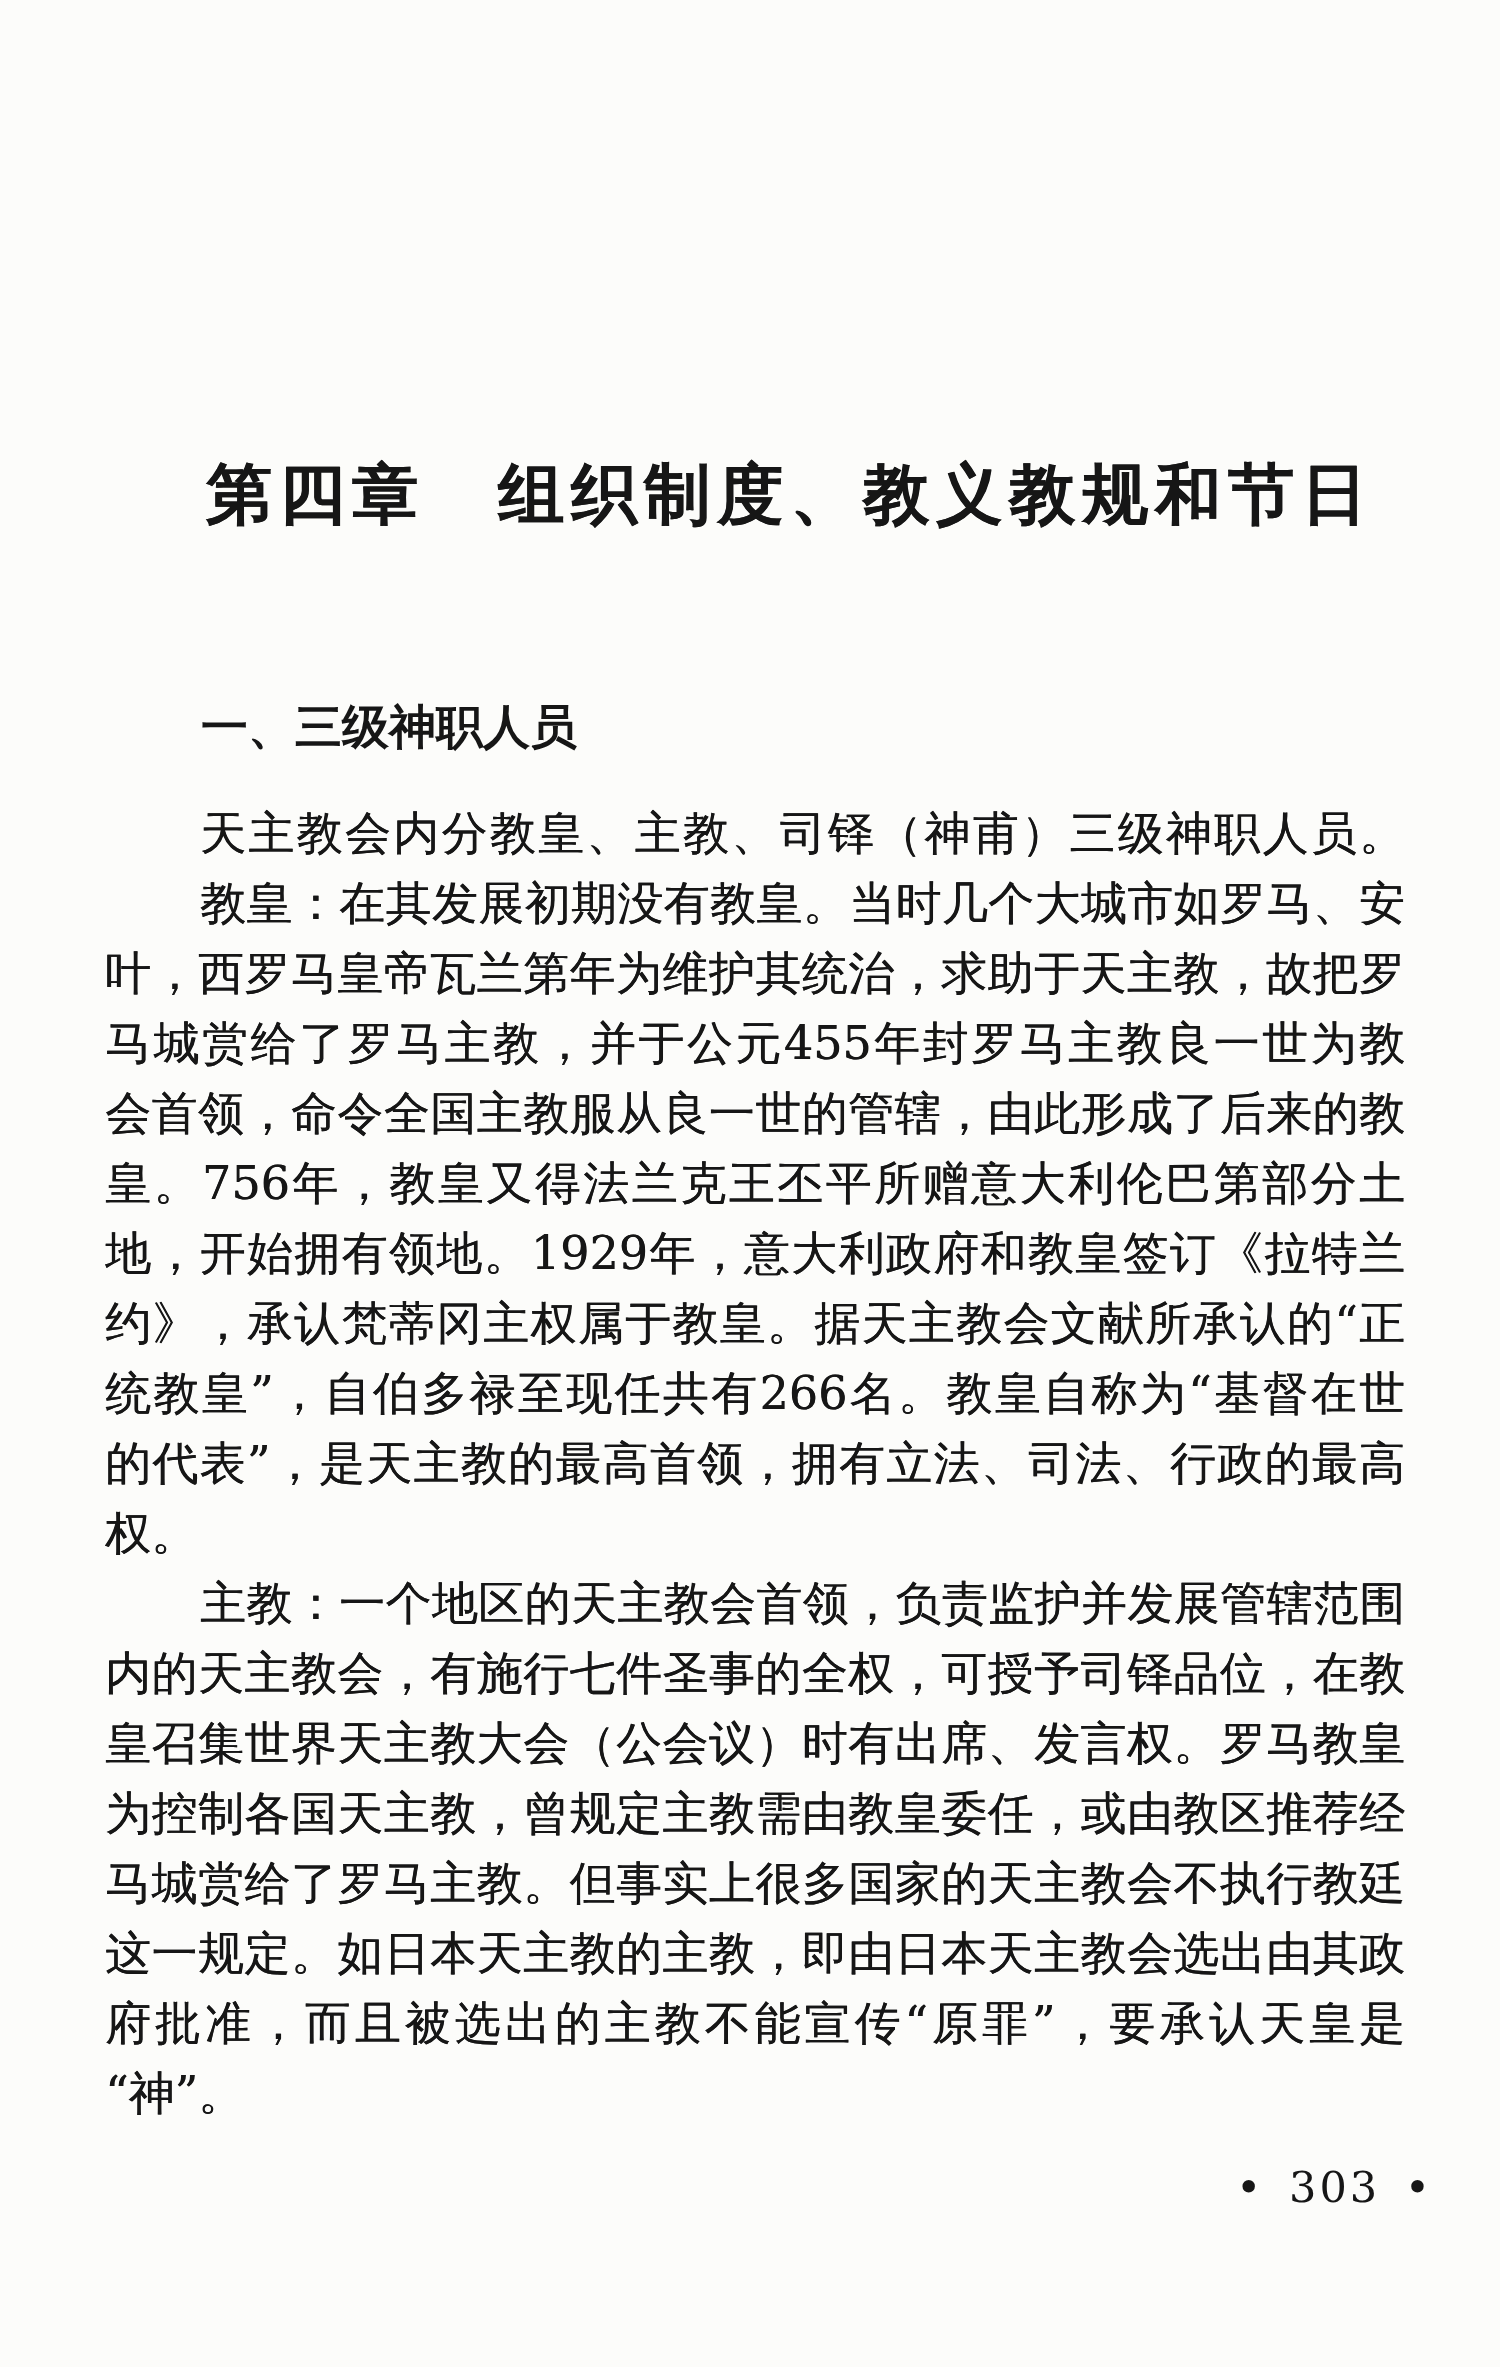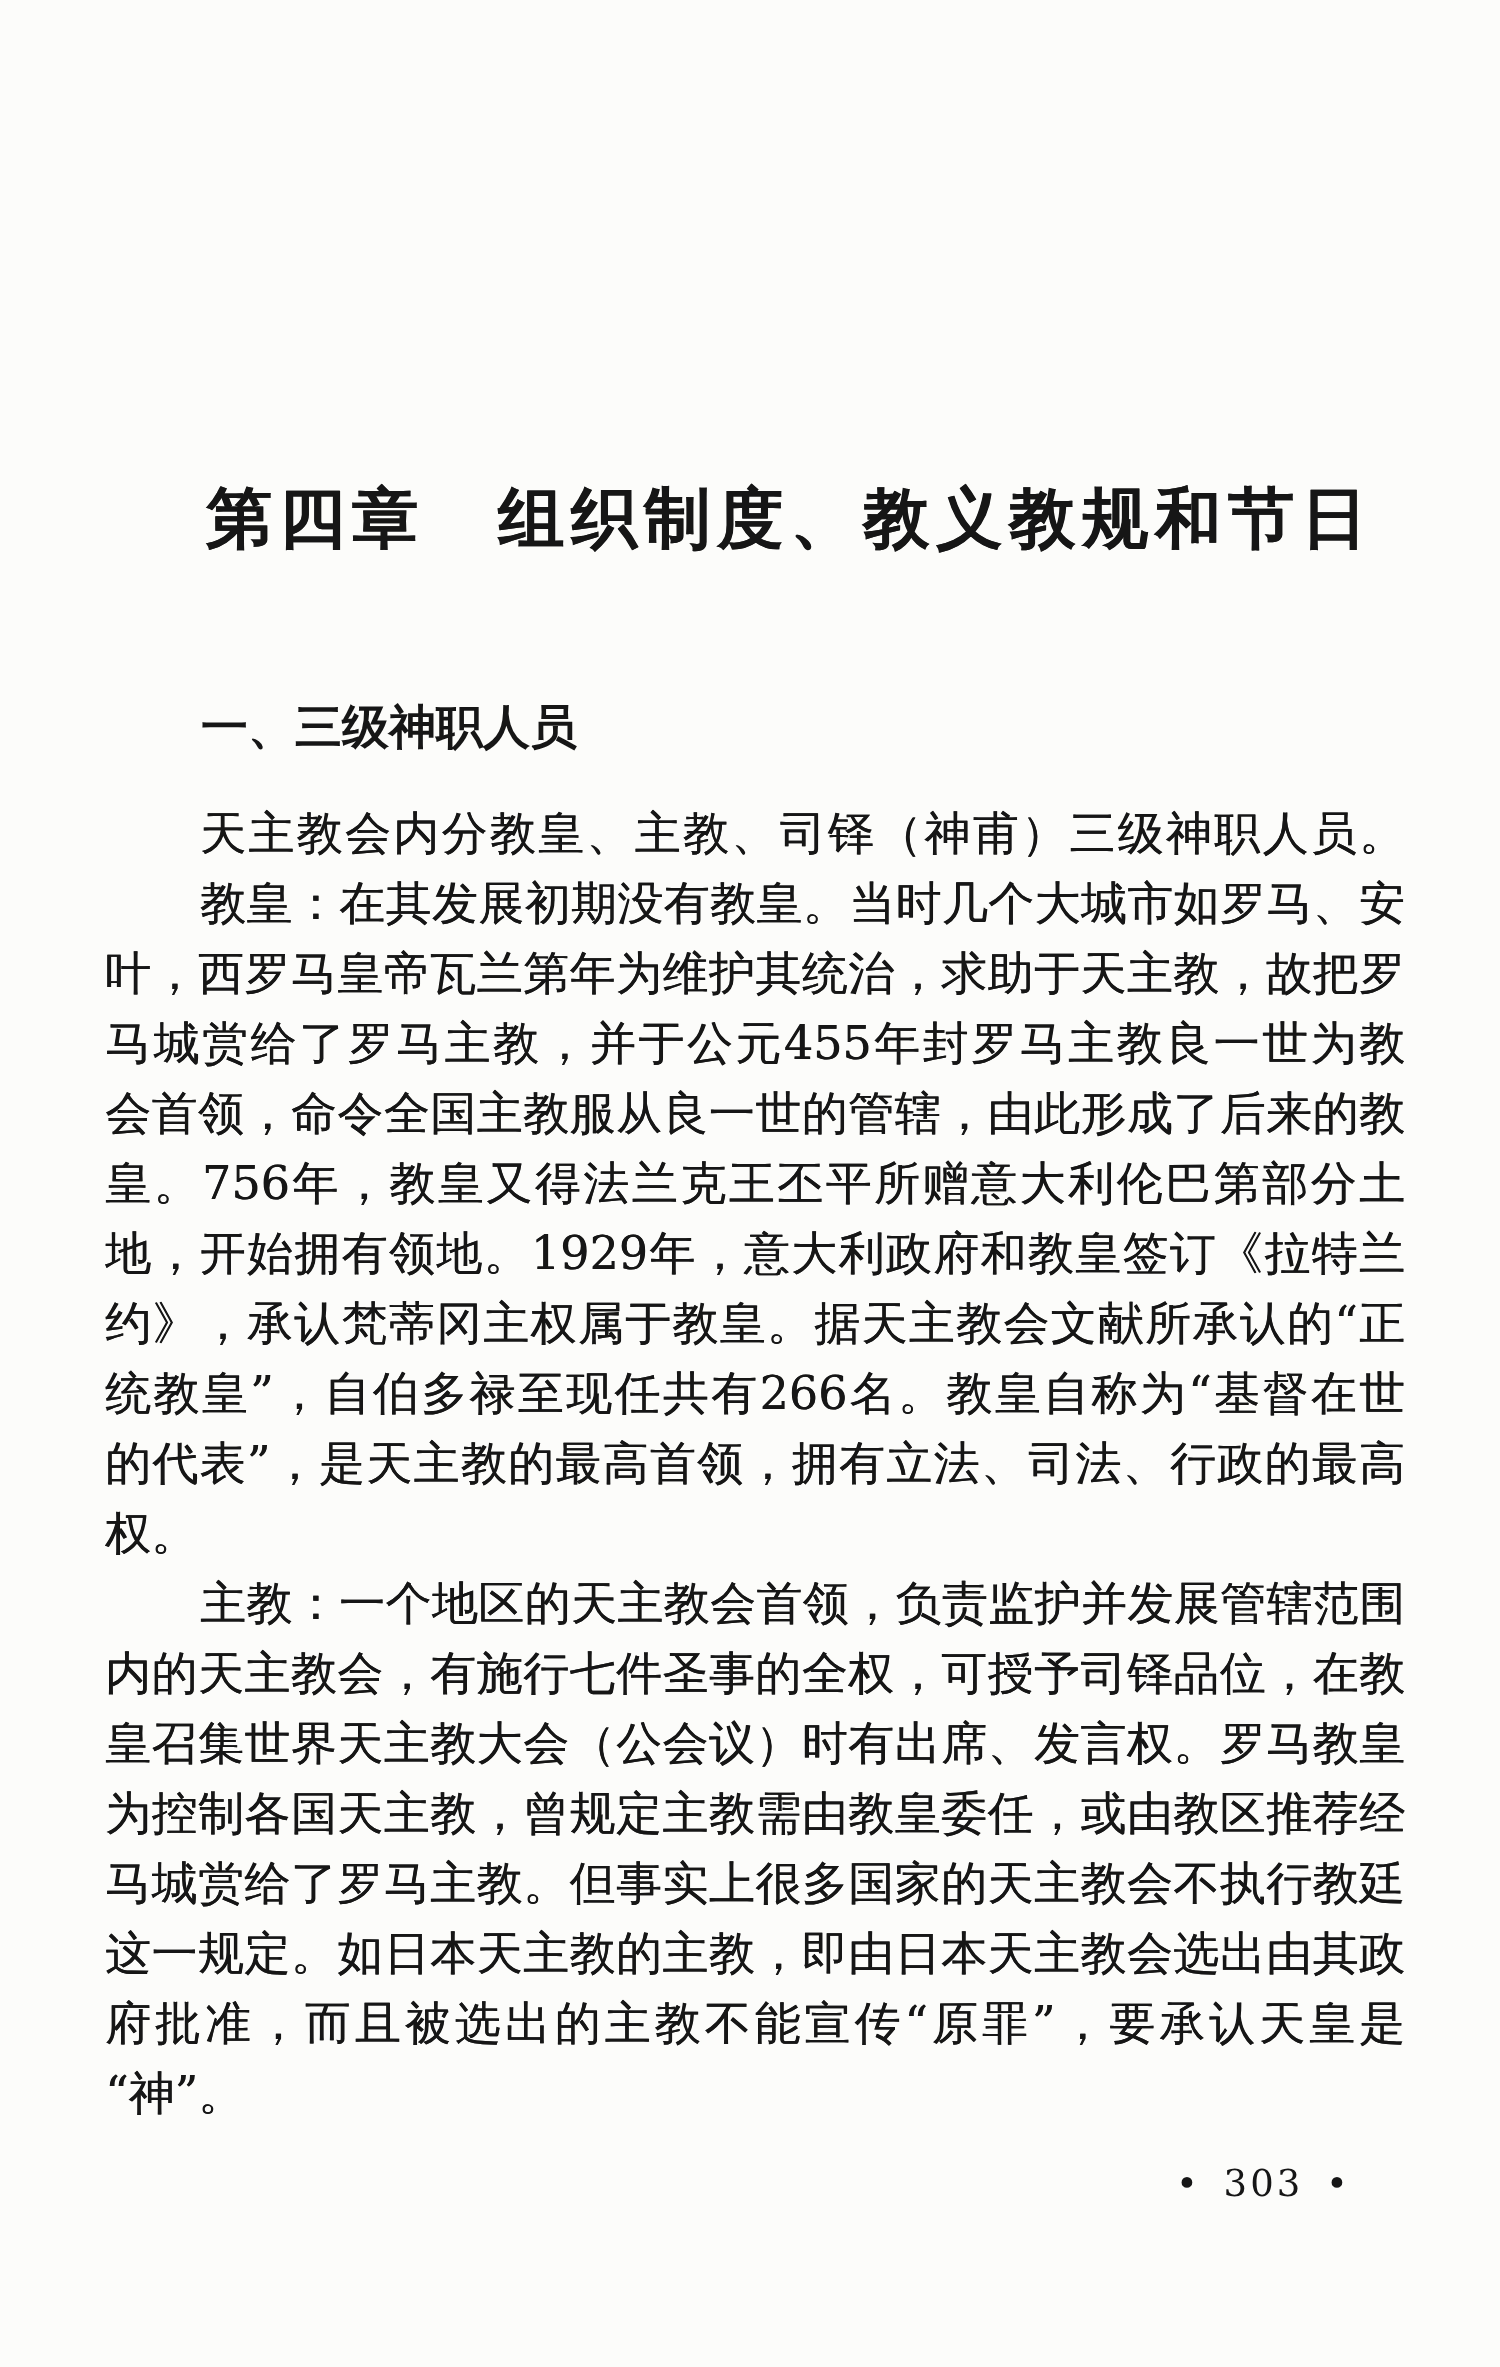--- a/index.html
+++ b/index.html
@@ -18,21 +18,21 @@
     overflow: hidden;
   }
   .page {
     position: absolute;
     inset: 0;
     background: var(--paper);
   }
   .chapter-title {
     position: absolute;
     left: 206px;
-    top: 474px;
+    top: 450px;
     font-size: 66px;
     font-weight: bold;
     letter-spacing: 7px;
     white-space: nowrap;
     color: var(--ink);
     text-shadow: 0.6px 0 0 currentColor;
   }
   .section-heading {
     position: absolute;
     left: 105px;
@@ -65,23 +65,23 @@
   .line.just {
     text-align: justify;
     text-align-last: justify;
     text-justify: inter-character;
   }
   .line.indent {
     text-indent: 95px;
   }
   .page-number {
     position: absolute;
-    left: 1176px;
+    left: 1236px;
     top: 2162px;
-    font-size: 37px;
+    font-size: 43px;
     letter-spacing: 3px;
     word-spacing: 8px;
     white-space: nowrap;
     color: var(--ink);
   }
 </style>
 </head>
 <body>
 
 <div class="page">

